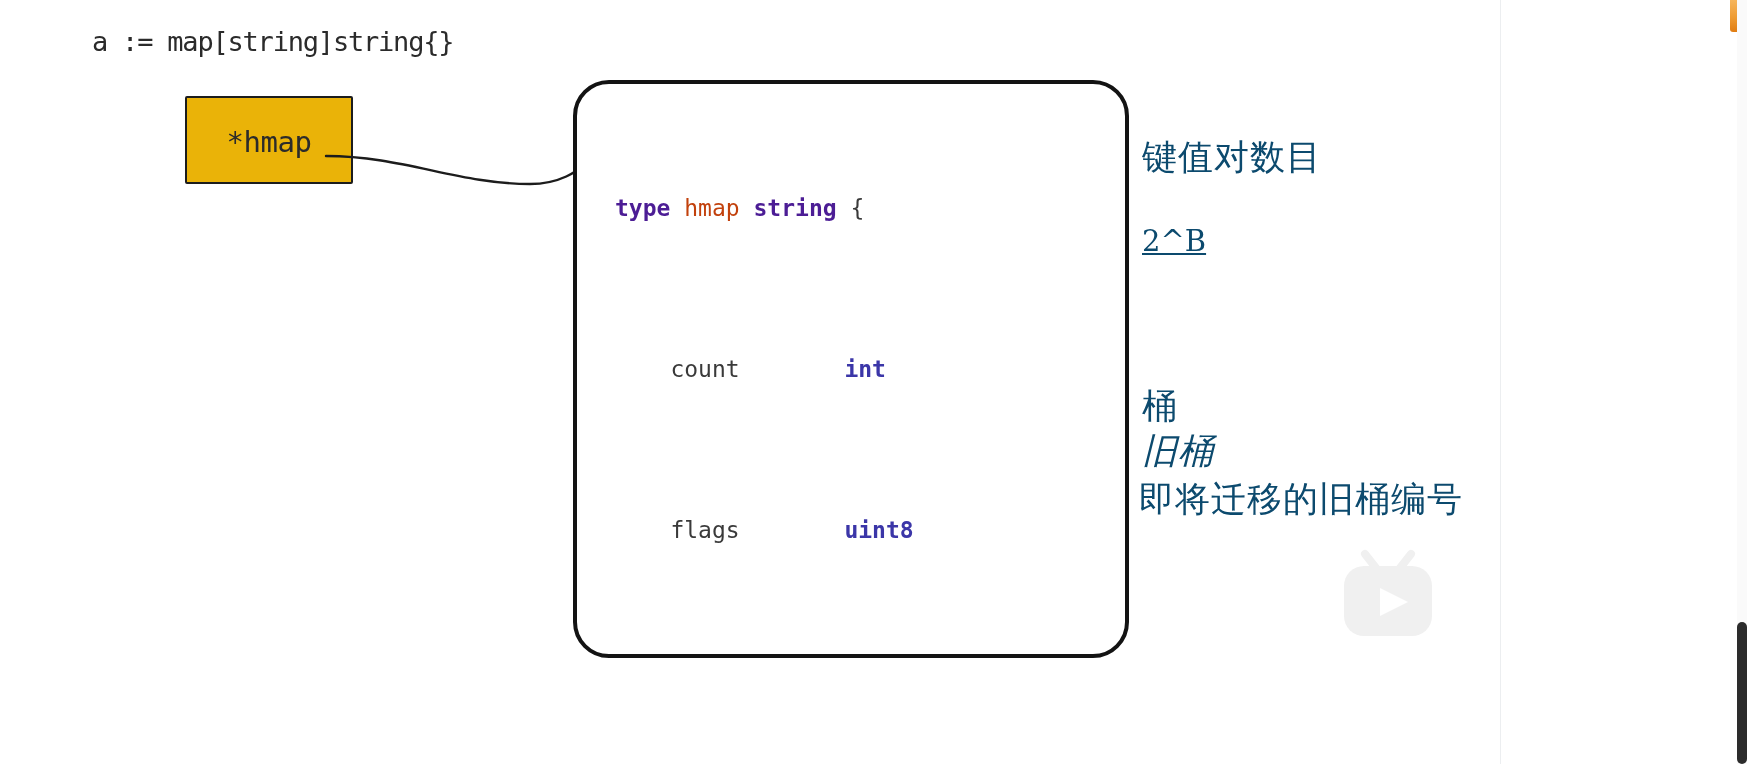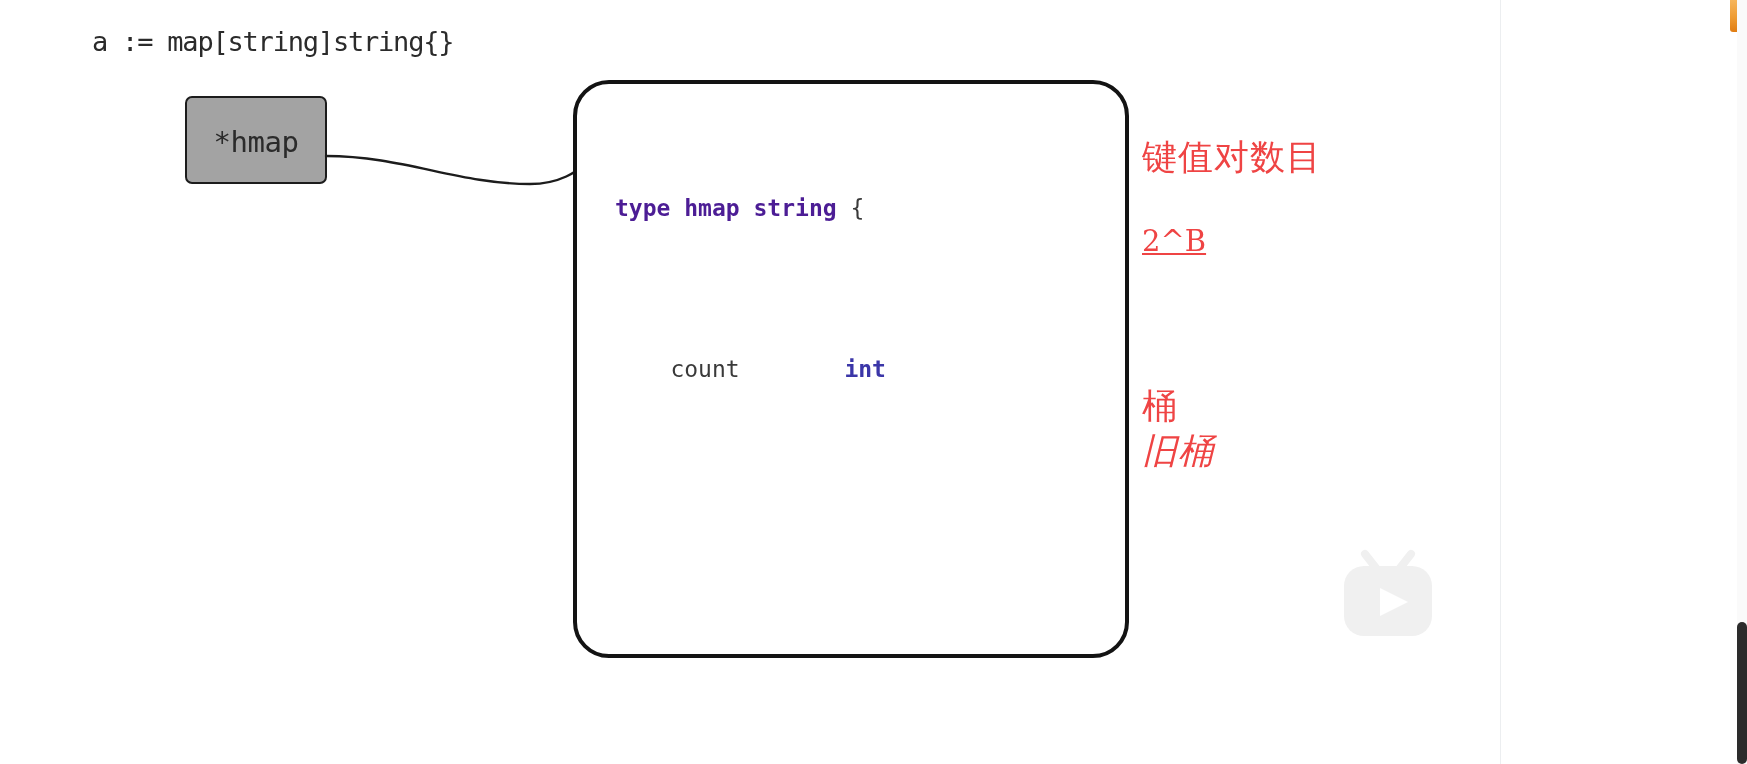--- a/index.html
+++ b/index.html
@@ -35,26 +35,26 @@
     letter-spacing: -1.2px;
     color: #2b2b2b;
     white-space: pre;
   }
 
   
   #hmap-box {
     position: absolute;
     left: 177px;
     top: 96px;
-    width: 142px;
+    width: 168px;
     height: 88px;
     border: 2.3px solid #1c1c1c;
-    border-radius: 7px;
+    border-radius: 2px;
     box-sizing: border-box;
-    background: #a3a3a3;
+    background: #eab308;
   }
   #hmap-label {
     position: absolute;
     left: 0; right: 0;
     top: 27px;
     text-align: center;
     font-family: "DejaVu Sans Mono", monospace;
     font-size: 29px;
     color: #2b2b2b;
     letter-spacing: -0.5px;
@@ -90,32 +90,32 @@
     left: 607px;
     top: 107px;
     font-family: "DejaVu Sans Mono", monospace;
     font-size: 23px;
     line-height: 40.3px;
     color: #3a3a3a;
     white-space: pre;
   }
   #code .ln { display: block; height: 40.3px; }
   .kw   { color: #4c1d95; font-weight: bold; }
-  .name { color: #4c1d95; font-weight: bold; }
+  .name { color: #c2410c; }
   .typ  { color: #3b36a8; font-weight: bold; }
   .plain{ color: #3a3a3a; }
 
   
   .col-a { display: inline-block; width: 174px; }
 
   
   .anno {
     position: absolute;
     font-family: "DejaVu Serif", serif;
-    color: #ef4444;
+    color: #0c4a6e;
     white-space: pre;
     letter-spacing: 1px;
   }
   #anno-count   { left: 1134px; top: 134px; font-size: 35px; }
   #anno-b       { left: 1134px; top: 224px; font-size: 29px; font-family: "DejaVu Serif", serif; letter-spacing: 0px; text-decoration: underline; }
   #anno-buckets { left: 1134px; top: 383px; font-size: 35px; }
   #anno-old     { left: 1134px; top: 428px; font-size: 35px; font-style: italic; }
   #anno-nevac   { left: 1131px; top: 476px; font-size: 35px; }
 
   
@@ -185,20 +185,21 @@
     <path d="M 288 48 L 272 50 M 288 48 L 279 60" fill="none" stroke="#1c1c1c" stroke-width="2.4" stroke-linecap="round"></path>
   </svg>
 
   <div id="struct-box"></div>
 
   <div id="code">
     <span class="ln"><span class="kw">type</span> <span class="name">hmap</span> <span class="kw">string</span> <span class="plain">{</span></span>
 
     <span class="ln">    <span class="col-a">count</span><span class="typ">int</span></span>
 
+    <span class="ln">    <span class="col-a">flags</span><span class="typ">uint8</span></span>
 
 
     
 
     
 
     
 
     
 
@@ -210,20 +211,21 @@
 
     
 
     
   </div>
 
   <div class="anno" id="anno-count">键值对数目</div>
   <div class="anno" id="anno-b">2^B</div>
   <div class="anno" id="anno-buckets">桶</div>
   <div class="anno" id="anno-old">旧桶</div>
+  <div class="anno" id="anno-nevac">即将迁移的旧桶编号</div>
 
   <svg id="watermark" viewBox="0 0 104 94">
     <g fill="none" stroke="#f0f0f0" stroke-width="8" stroke-linecap="round">
       <line x1="29" y1="6" x2="40" y2="20"></line>
       <line x1="75" y1="6" x2="64" y2="20"></line>
     </g>
     <rect x="8" y="18" width="88" height="70" rx="20" ry="20" fill="#f0f0f0"></rect>
     <path d="M 44 40 L 72 54 L 44 68 Z" fill="#ffffff"></path>
   </svg>
 

